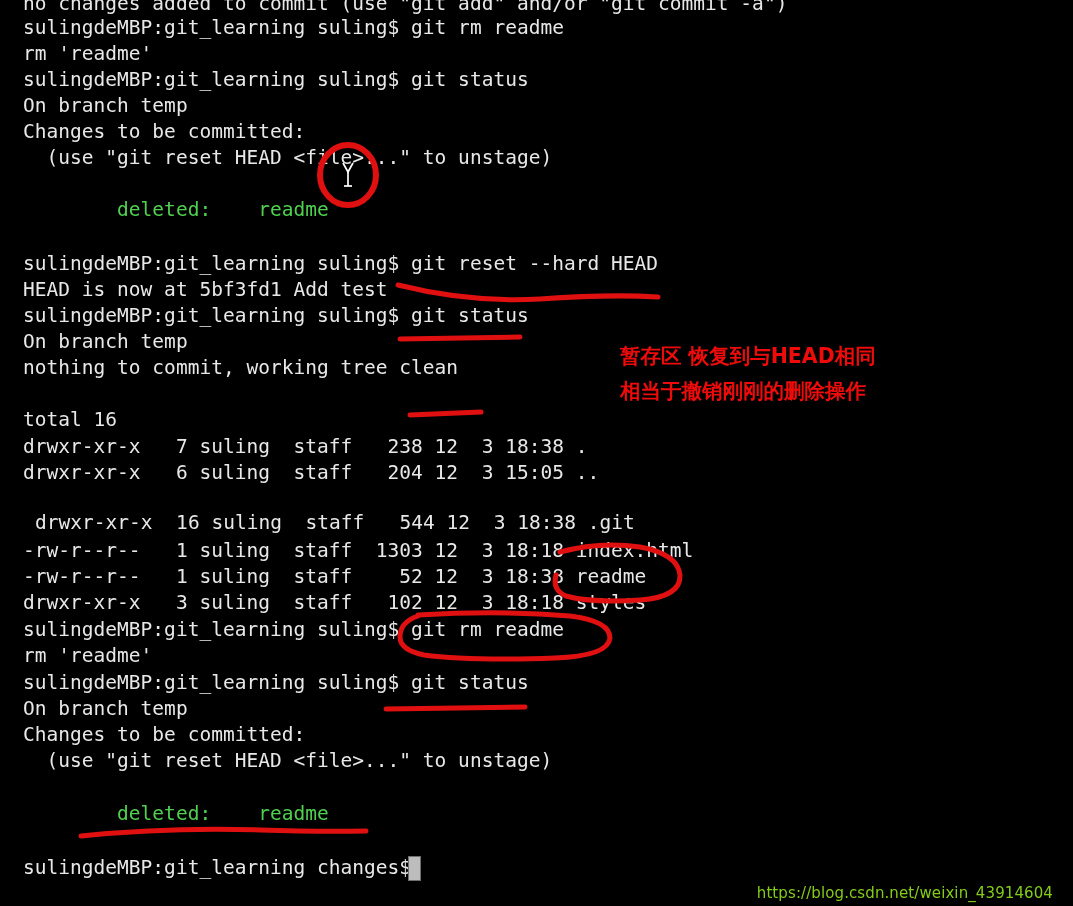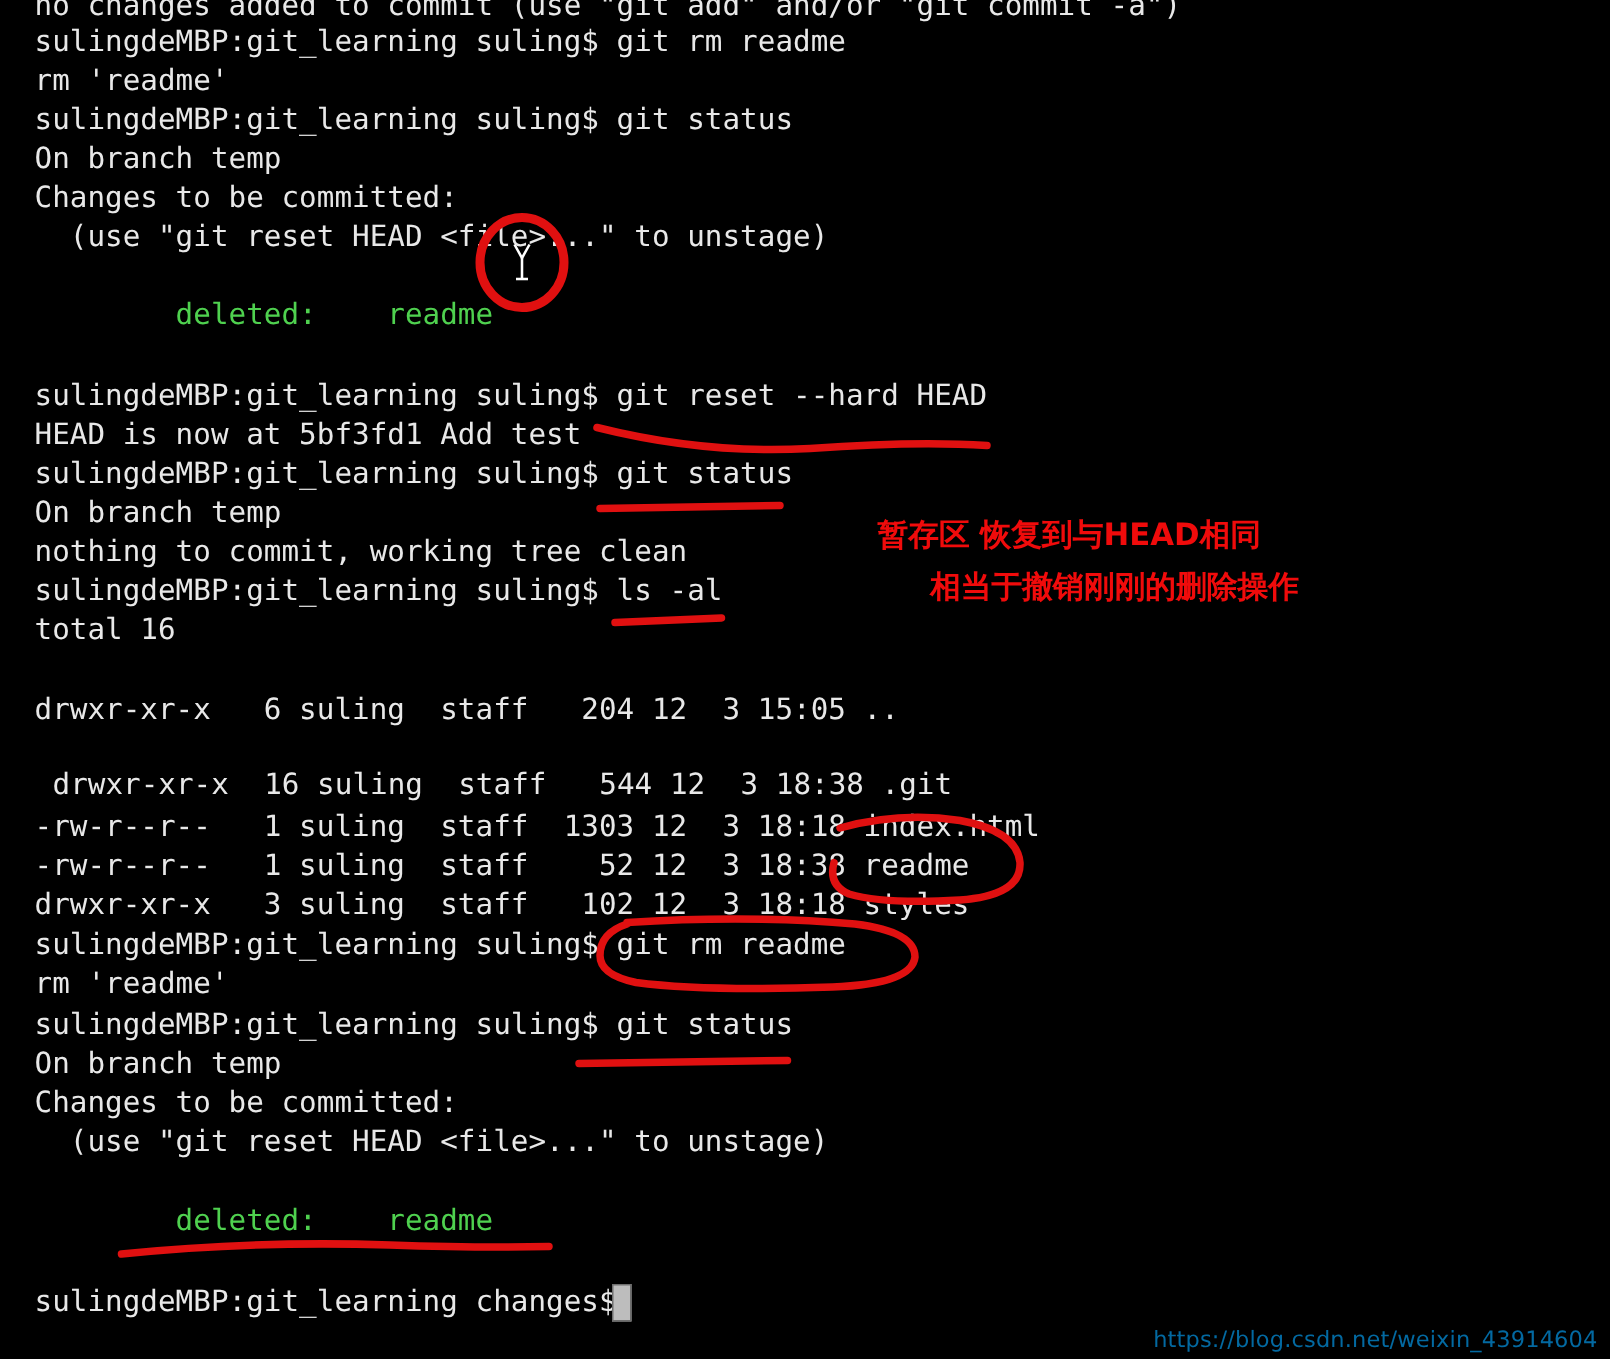--- a/index.html
+++ b/index.html
@@ -79,25 +79,25 @@
     line-height: 26px;
     font-weight: 700;
     color: #f00b0b;
     white-space: pre;
     z-index: 5;
   }
 
   
   #watermark {
     position: absolute;
-    right: 8px;
+    right: 20px;
     bottom: 4px;
     font-family: "DejaVu Sans", "Liberation Sans", sans-serif;
     font-size: 15px;
-    color: #0369a1;
+    color: #84cc16;
     letter-spacing: 0.1px;
     z-index: 6;
     white-space: pre;
   }
 </style>
 </head>
 <body>
 
 <div id="terminal">
 
@@ -110,22 +110,22 @@
     <div class="line" style="top:119px;">Changes to be committed:</div>
     <div class="line" style="top:145px;">  (use "git reset HEAD &lt;file&gt;..." to unstage)</div>
     <div class="line" style="top:171px;"></div>
     <div class="line green" style="top:197px;">        deleted:    readme</div>
     <div class="line" style="top:223px;"></div>
     <div class="line" style="top:251px;">sulingdeMBP:git_learning suling$ git reset --hard HEAD</div>
     <div class="line" style="top:277px;">HEAD is now at 5bf3fd1 Add test</div>
     <div class="line" style="top:303px;">sulingdeMBP:git_learning suling$ git status</div>
     <div class="line" style="top:329px;">On branch temp</div>
     <div class="line" style="top:355px;">nothing to commit, working tree clean</div>
-    <div class="line" style="top:381px;">sulingdeMBP:git_learning suling$ ls -al</div>
     <div class="line" style="top:407px;">total 16</div>
+    <div class="line" style="top:434px;">drwxr-xr-x   7 suling  staff   238 12  3 18:38 .</div>
     <div class="line" style="top:460px;">drwxr-xr-x   6 suling  staff   204 12  3 15:05 ..</div>
     <div class="line" style="top:510px;margin-left:12px;">drwxr-xr-x  16 suling  staff   544 12  3 18:38 .git</div>
     <div class="line" style="top:538px;">-rw-r--r--   1 suling  staff  1303 12  3 18:18 index.html</div>
     <div class="line" style="top:564px;">-rw-r--r--   1 suling  staff    52 12  3 18:38 readme</div>
     <div class="line" style="top:590px;">drwxr-xr-x   3 suling  staff   102 12  3 18:18 styles</div>
     <div class="line" style="top:617px;">sulingdeMBP:git_learning suling$ git rm readme</div>
     <div class="line" style="top:643px;">rm 'readme'</div>
     <div class="line" style="top:670px;">sulingdeMBP:git_learning suling$ git status</div>
     <div class="line" style="top:696px;">On branch temp</div>
     <div class="line" style="top:722px;">Changes to be committed:</div>
@@ -156,18 +156,18 @@
 
     <path d="M560 552 Q600 541 640 547 Q678 554 680 575 Q681 597 640 600 Q590 603 566 596 Q552 590 556 575" fill="none" stroke="#e01010" stroke-width="5" stroke-linecap="round"></path>
 
     <path d="M418 615 Q500 610 570 616 Q610 621 610 638 Q608 656 555 658 Q470 661 424 655 Q400 650 400 637 Q400 622 418 616" fill="none" stroke="#e01010" stroke-width="5" stroke-linecap="round"></path>
 
     <path d="M386 709 L525 707" fill="none" stroke="#e01010" stroke-width="5" stroke-linecap="round"></path>
 
     <path d="M81 836 Q170 827 260 830 Q320 832 366 831" fill="none" stroke="#e01010" stroke-width="5" stroke-linecap="round"></path>
   </svg>
 
-  <div class="note" style="left:585px; top:343px;text-align:center;">暂存区 恢复到与HEAD相同</div>
+  <div class="note" style="left:620px; top:343px;text-align:center;">暂存区 恢复到与HEAD相同</div>
   <div class="note" style="left:620px; top:378px;">相当于撤销刚刚的删除操作</div>
 
   <div id="watermark">https://blog.csdn.net/weixin_43914604</div>
 
 </div>
 
 </body></html>

